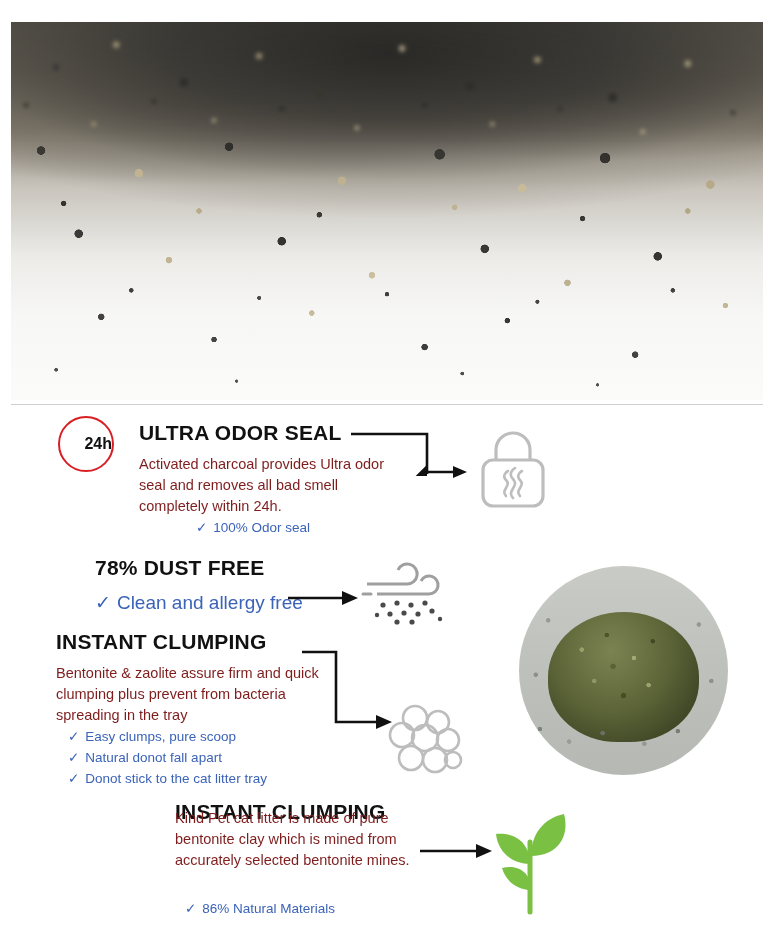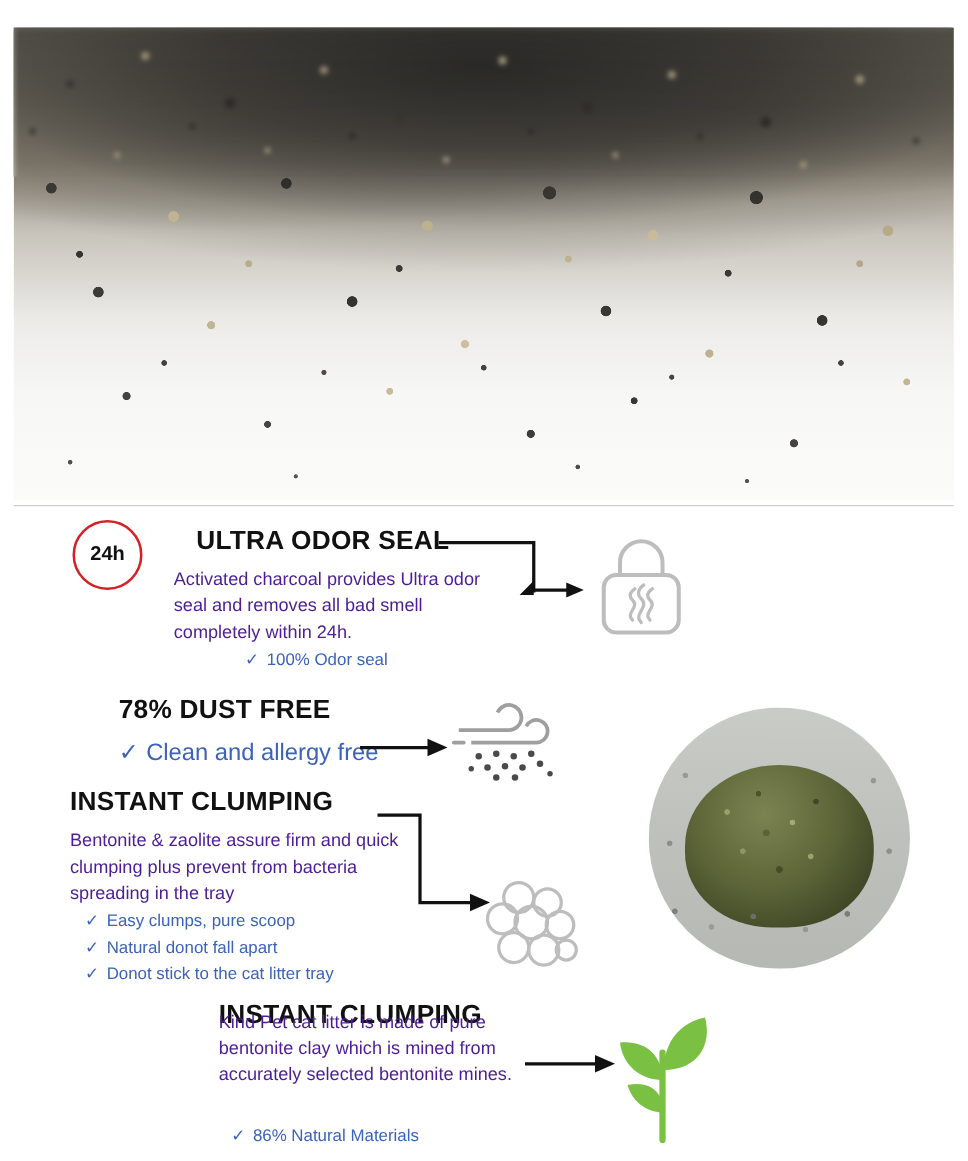--- a/index.html
+++ b/index.html
@@ -132,21 +132,21 @@
 
   
   .section-title {
     font-weight: bold;
     color: #111111;
     letter-spacing: 0.2px;
   }
   .body-text {
     font-size: 14.5px;
     line-height: 21px;
-    color: #4c1d95;
+    color: #7f1d1d;
   }
   .check-line {
     font-size: 13.5px;
     color: #3b63b8;
     line-height: 21px;
     white-space: nowrap;
   }
   .check-line .tick {
     color: #3b63b8;
     margin-right: 6px;
@@ -156,32 +156,31 @@
   .badge-24h {
     position: absolute;
     left: 58px;
     top: 416px;
     width: 56px;
     height: 56px;
     border: 2.5px solid #d81f26;
     border-radius: 50%;
     display: flex;
     align-items: center;
-    justify-content: center;
+    justify-content: flex-end;
     font-size: 16px;
     font-weight: bold;
     color: #111111;
     box-sizing: border-box;
   }
   .t1-title {
     position: absolute;
     left: 139px;
     top: 421px;
     font-size: 21px;
-    margin-left: 18px;
   }
   .t1-body {
     position: absolute;
     left: 139px;
     top: 454px;
     width: 245px;
   }
   .t1-check {
     position: absolute;
     left: 196px;

